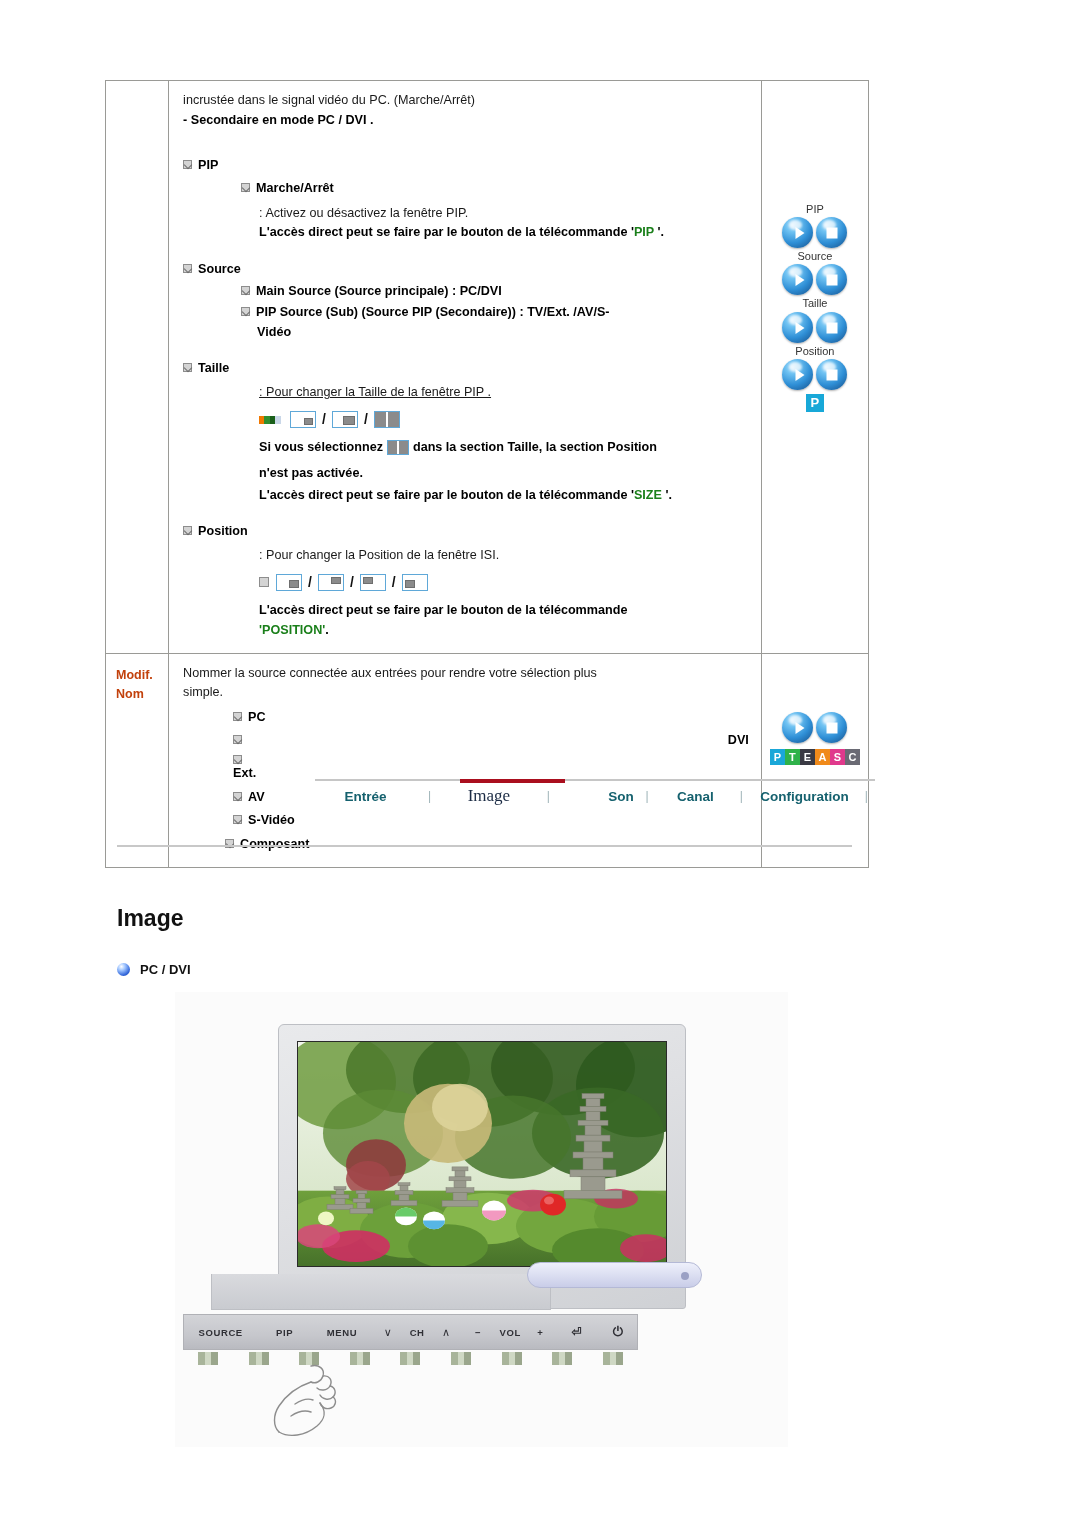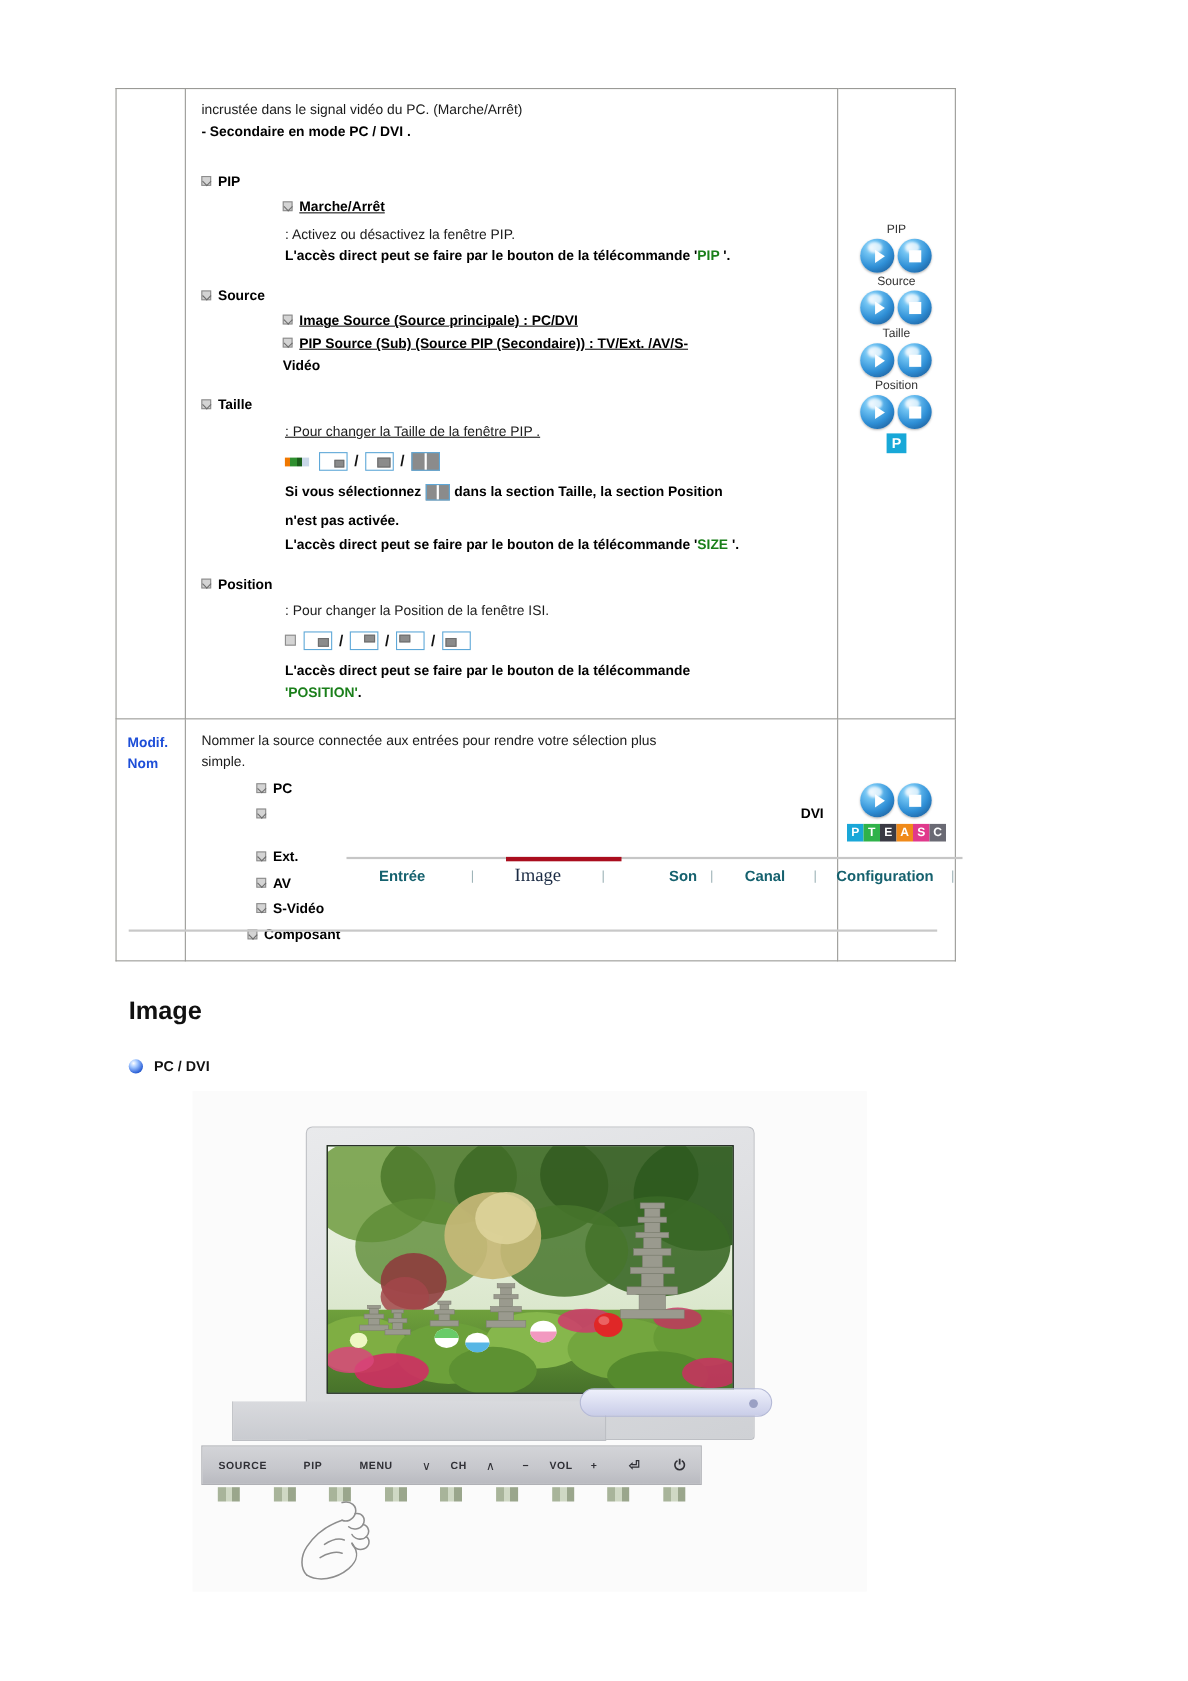--- a/index.html
+++ b/index.html
@@ -28,21 +28,21 @@
   .manual-table td {
     border: 1px solid #9a9a96;
     vertical-align: top;
     padding: 0;
   }
   td.col-label {
     width: 63px;
     padding: 12px 8px 8px 10px;
     font-size: 12.5px;
     font-weight: bold;
-    color: #1d4ed8;
+    color: #c2410c;
     line-height: 1.55;
   }
   td.col-body {
     width: 592px;
     padding: 10px 12px 12px 14px;
     font-size: 12.6px;
     color: #1a1a1a;
     line-height: 1.55;
   }
   td.col-icons {
@@ -51,21 +51,21 @@
     text-align: center;
   }
 
   
   .txt { font-size: 12.6px; color: #1a1a1a; line-height: 1.56; }
   .b { font-weight: bold; color: #000; }
   .green { color: #1a7f1a; font-weight: bold; }
   .gap-md { height: 17px; }
   .gap-lg { height: 26px; }
 
-  .lvl1 { margin-left: 74px; text-decoration: underline; }
+  .lvl1 { margin-left: 58px; }
   .lvl2b { margin-left: 74px; }
   .lvl1txt { margin-left: 76px; }
 
   .row { display: flex; align-items: flex-start; }
 
   
   .bullet {
     display: inline-block;
     width: 9px; height: 9px;
     margin-right: 6px;
@@ -397,21 +397,21 @@
       </div>
 
       <div class="gap-md"></div>
 
       <div class="row">
         <span class="bullet"></span>
         <span class="txt b">Source</span>
       </div>
       <div class="row lvl1" style="margin-top:3px;">
         <span class="bullet"></span>
-        <span class="txt b">Image Source (Source principale) : PC/DVI</span>
+        <span class="txt b">Main Source (Source principale) : PC/DVI</span>
       </div>
       <div class="row lvl1" style="margin-top:1px;">
         <span class="bullet"></span>
         <span class="txt b">PIP Source (Sub) (Source PIP (Secondaire)) : TV/Ext. /AV/S-</span>
       </div>
       <div class="txt b lvl2b">Vidéo</div>
 
       <div class="gap-md"></div>
 
       <div class="row">
@@ -542,21 +542,21 @@
 
       <div style="margin-left:50px; margin-top:5px;">
         <div class="row" style="margin-top:4px;">
           <span class="bullet"></span>
           <span class="txt b">PC</span>
         </div>
         <div class="row" style="margin-top:4px;justify-content:space-between;">
           <span class="bullet"></span>
           <span class="txt b">DVI</span>
         </div>
-        <div class="row" style="margin-top:19px;">
+        <div class="row" style="margin-top:0;flex-direction:column;">
           <span class="bullet"></span>
           <span class="txt b">Ext.</span>
         </div>
         <div class="row" style="margin-top:4px;">
           <span class="bullet"></span>
           <span class="txt b">AV</span>
         </div>
         <div class="row" style="margin-top:4px;">
           <span class="bullet"></span>
           <span class="txt b">S-Vidéo</span>

